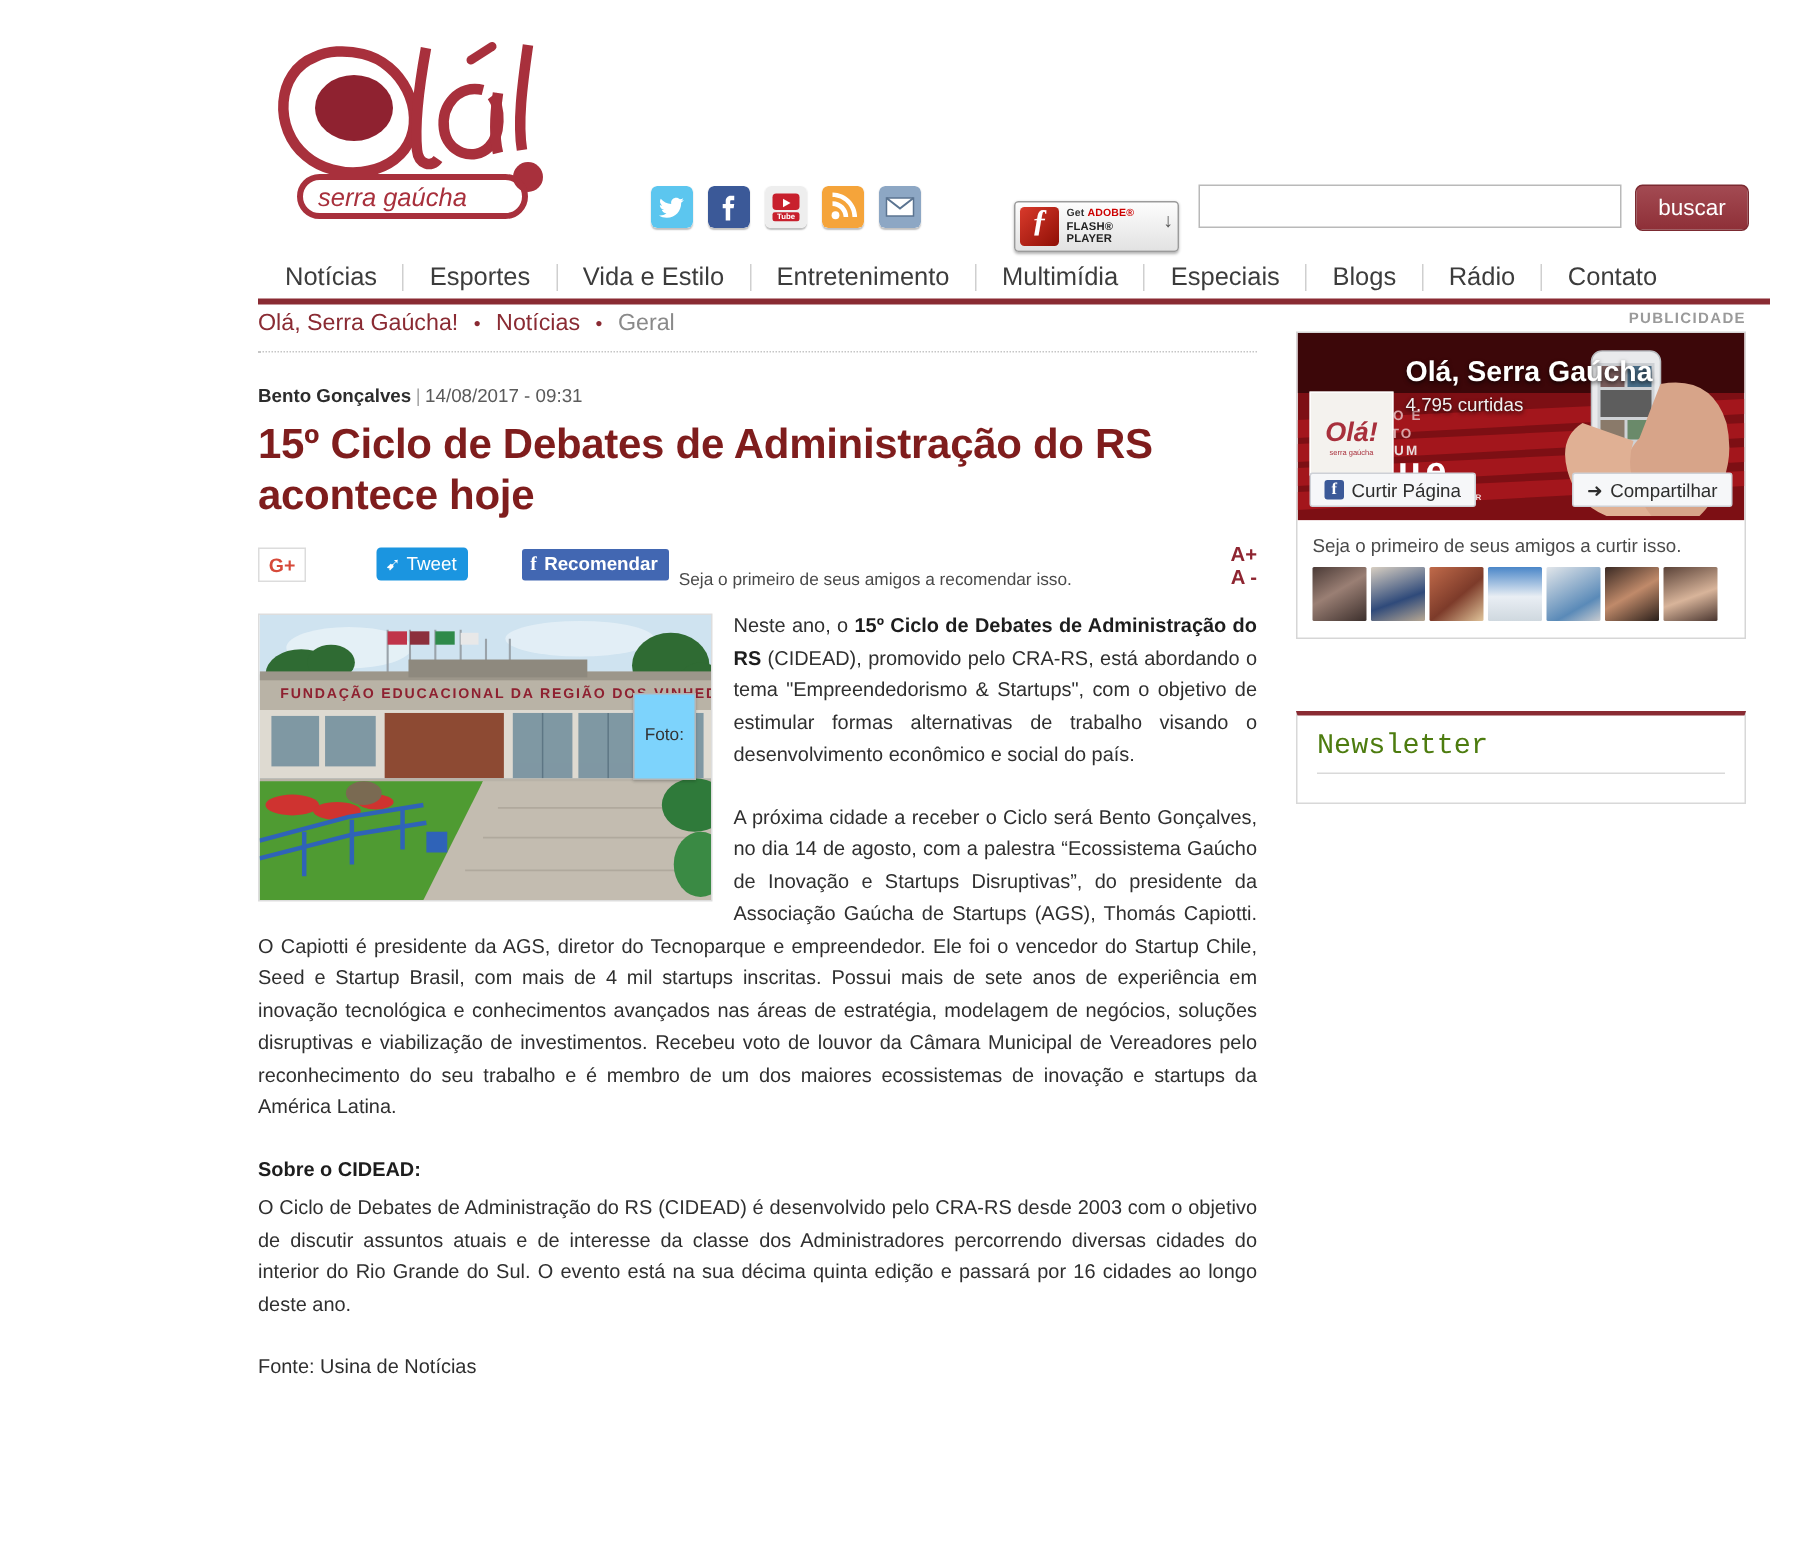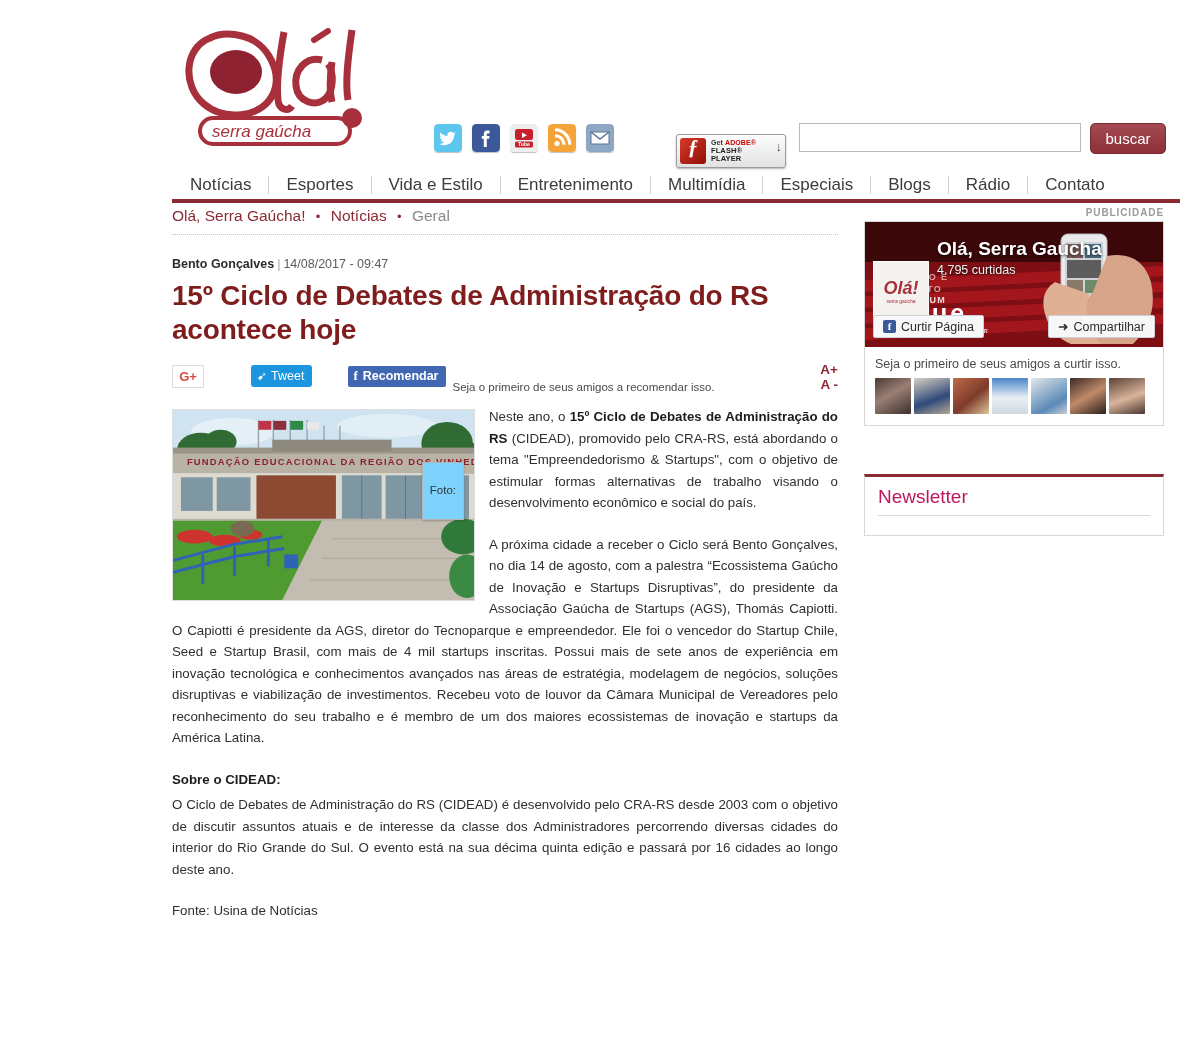--- a/index.html
+++ b/index.html
@@ -203,22 +203,23 @@
   .fb-friends-txt { font-size: 12.5px; color: #4a4a4a; margin-bottom: 7px; }
   .fb-thumbs { display: flex; gap: 3px; }
   .fb-thumbs span { width: 36px; height: 36px; display: block; border-radius: 1px; }
 
   .newsletter-box {
     margin-top: 48px; width: 300px; min-height: 62px;
     border: 1px solid #d8d8d8; border-top: 3px solid #8a2b33;
     background: #fff; padding: 9px 13px 0 13px;
   }
   .newsletter-title {
-    font-size: 19px; color: #be185d; padding-bottom: 7px;
+    font-size: 19px; color: #4d7c0f; padding-bottom: 7px;
     border-bottom: 1px solid #d9d9d9;
+    font-family: Liberation Mono, monospace;
   }
 </style>
 </head>
 <body>
 
 <div class="page">
 
   <div class="header">
 
     <div class="logo-wrap">
@@ -302,21 +303,21 @@
 
       <div class="breadcrumb">
         <span class="bc-a">Olá, Serra Gaúcha!</span>
         <span class="bc-sep">•</span>
         <span class="bc-a">Notícias</span>
         <span class="bc-sep">•</span>
         <span class="bc-last">Geral</span>
       </div>
 
       <div class="meta">
-        <span class="author">Bento Gonçalves</span><span class="sep">|</span><span class="date">14/08/2017 - 09:47</span>
+        <span class="author">Bento Gonçalves</span><span class="sep">|</span><span class="date">14/08/2017 - 09:31</span>
       </div>
 
       <h1 class="headline">15º Ciclo de Debates de Administração do RS acontece hoje</h1>
 
       <div class="share-row">
         <div class="gplus">G+</div>
         <div class="tweet-btn">
           <span class="bird">➹</span>
           <span class="lbl">Tweet</span>
         </div>

